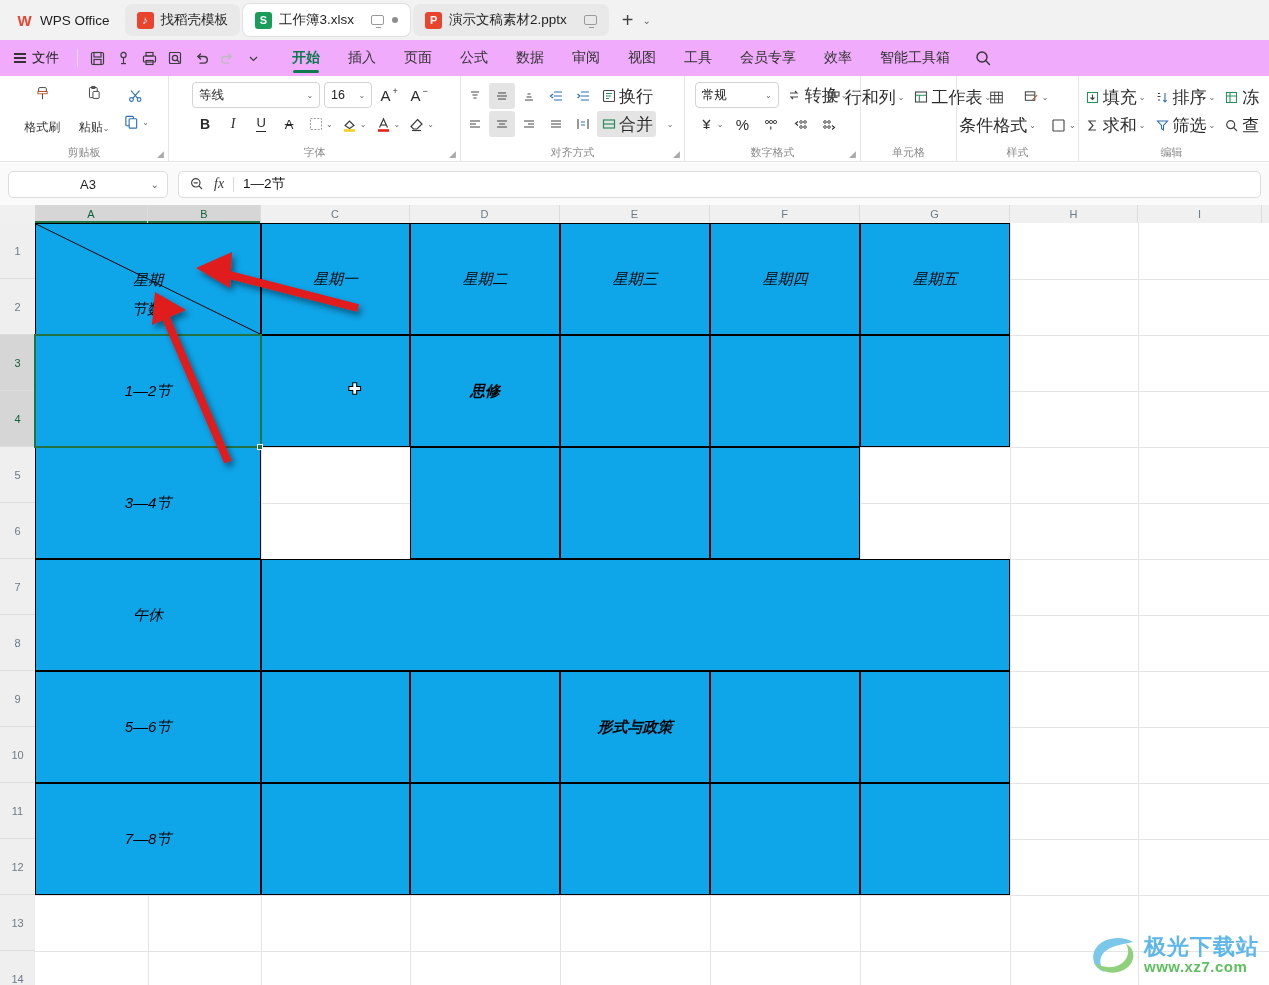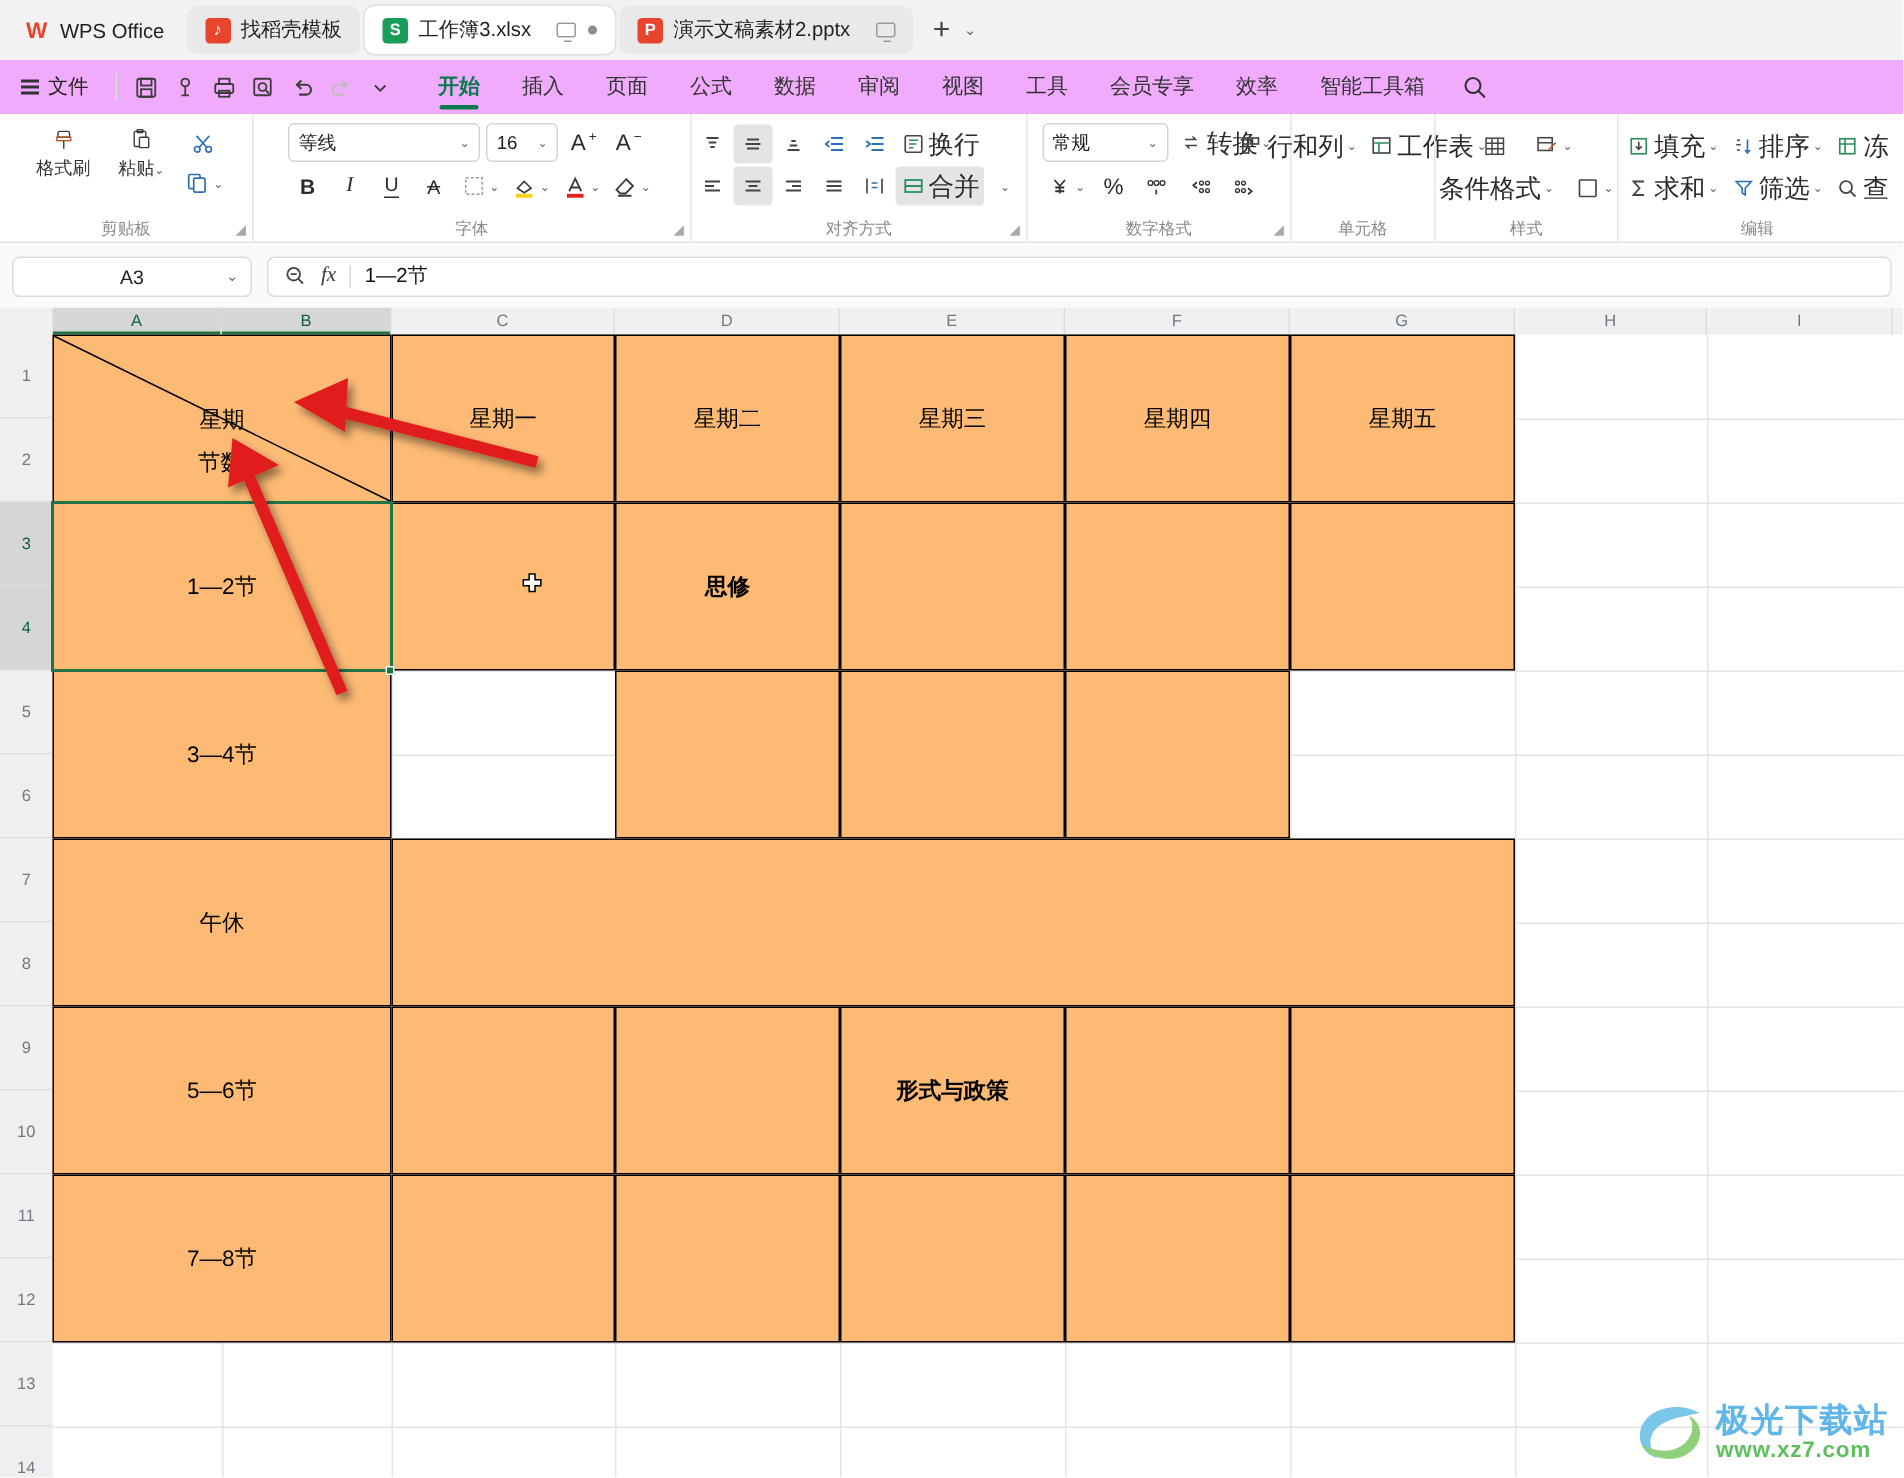--- a/index.html
+++ b/index.html
@@ -98,21 +98,21 @@
     position: absolute; bottom: 2px; left: 0; right: 0; text-align: center;
     font-size: 11px; color: #8a8a8a;
   }
   .rg-exp {
     position: absolute; right: 4px; bottom: 3px; font-size: 9px; color: #aaa;
   }
   .bigbtn {
     width: 52px; display: flex; flex-direction: column; align-items: center;
     gap: 3px; padding-top: 4px;
   }
-  .bigbtn .lbl { font-size: 12px; color: #333; white-space: nowrap; }
+  .bigbtn .lbl { font-size: 12px; color: #333; white-space: nowrap; margin-top: 15px; }
   .col2 { display: flex; flex-direction: column; gap: 1px; padding-top: 3px; }
   .row2 { display: flex; align-items: center; gap: 1px; }
   .sbtn {
     height: 26px; min-width: 26px; padding: 0 3px;
     display: flex; align-items: center; justify-content: center; gap: 2px;
     font-size: 12.5px; color: #2b2b2b; border-radius: 3px;
   }
   .sbtn.on { background: #e4e4e4; }
   .sbtn .cap { font-size: 17px; color: #2b2b2b; white-space: nowrap; }
   .caret { font-size: 8px; color: #666; }
@@ -173,25 +173,25 @@
     width: 0; height: 0; border-left: 7px solid transparent; border-bottom: 7px solid #9aa4ab;
   }
   #rowhdr { position: absolute; left: 0; top: 18px; width: 35px; height: 762px; background: #f0f0f0; }
   .rowcell {
     position: absolute; left: 0; width: 35px;
     display: flex; align-items: center; justify-content: center;
     font-size: 11px; color: #6d7a85;
     background: #efefef; border-bottom: 1px solid #dcdcdc;
   }
   .rowcell.sel { background: #d6d6d6; color: #11603f; }
-  #grid { position: absolute; left: 35px; top: 18px; width: 1234px; height: 762px; }
+  #grid { position: absolute; left: 35px; top: 18px; width: 1234px; height: 762px; font-style: italic; }
   .gl-v { position: absolute; top: 0; width: 1px; height: 762px; background: #e4e4e4; }
   .gl-h { position: absolute; left: 0; width: 1234px; height: 1px; background: #e4e4e4; }
   .tcell {
-    position: absolute; border: 1px solid #000; background: #fdba74;
+    position: absolute; border: 1px solid #000; background: #0ea5e9;
     display: flex; align-items: center; justify-content: center;
     font-size: 15px; color: #000; overflow: hidden;
   }
   .tcell.bold { font-weight: bold; }
   #selbox {
     position: absolute; border: 2px solid #217346; background: transparent; z-index: 25;
   }
   #selhandle {
     position: absolute; width: 6px; height: 6px; background: #217346;
     border: 1px solid #fff; z-index: 26;

